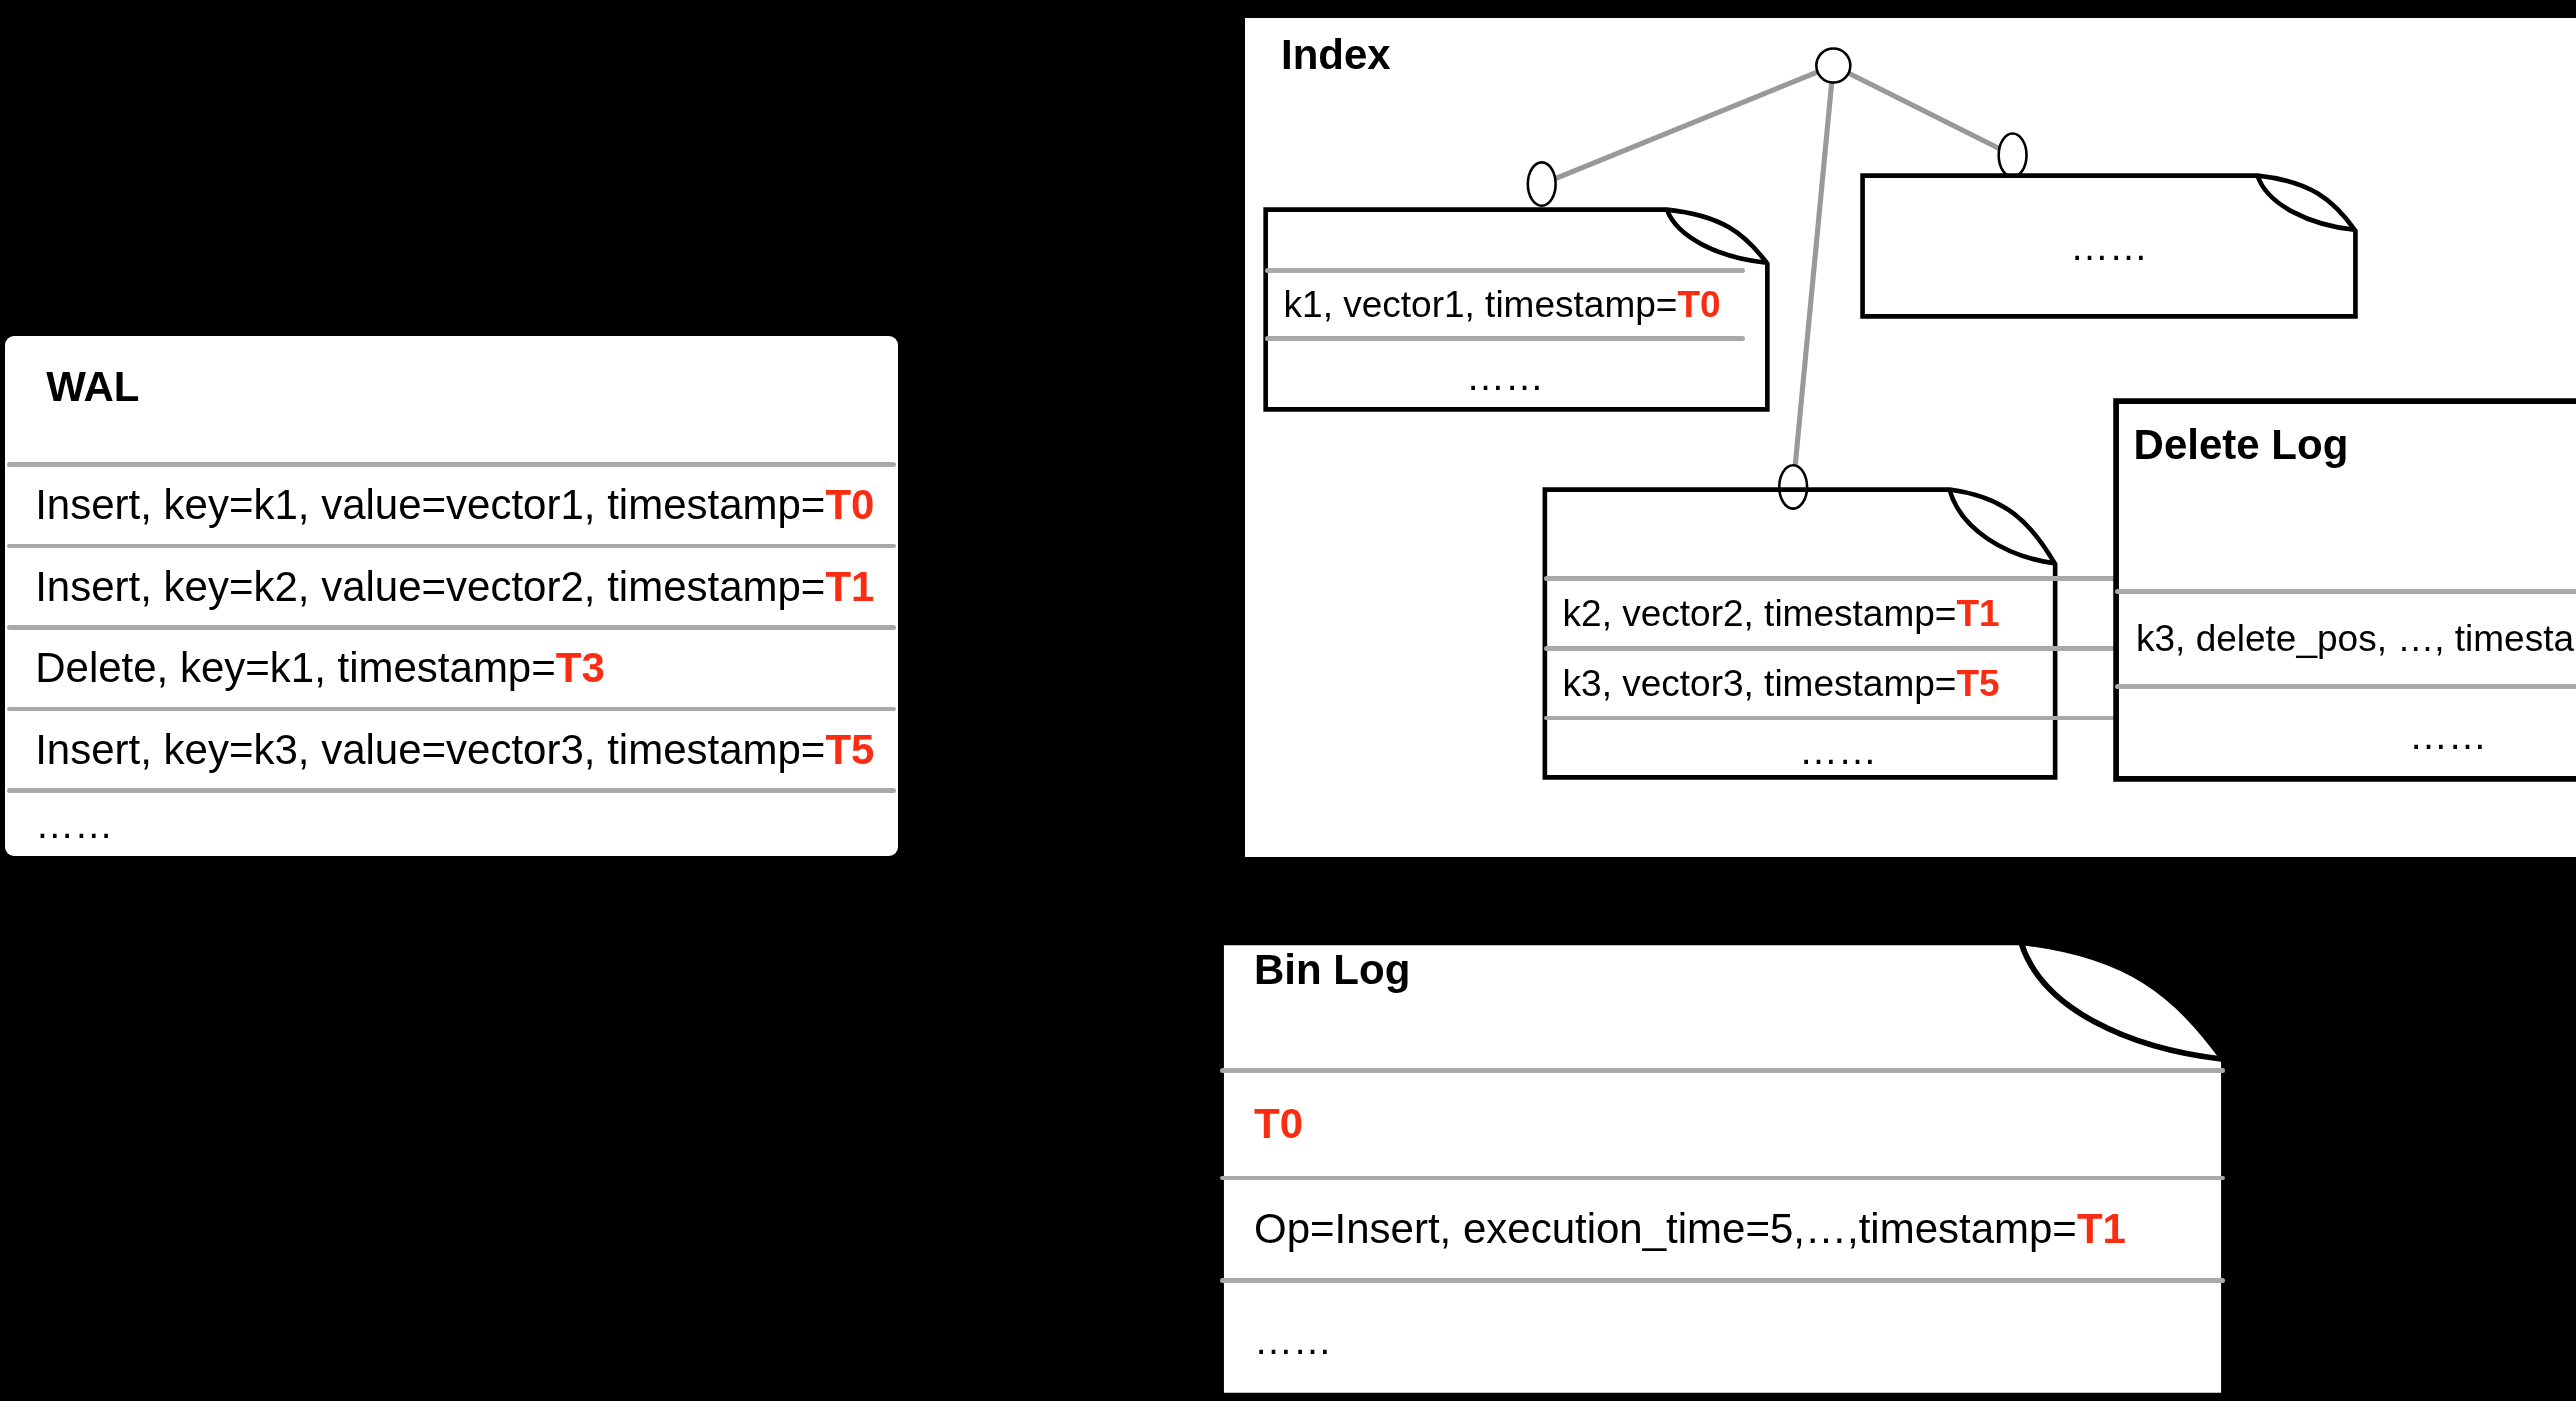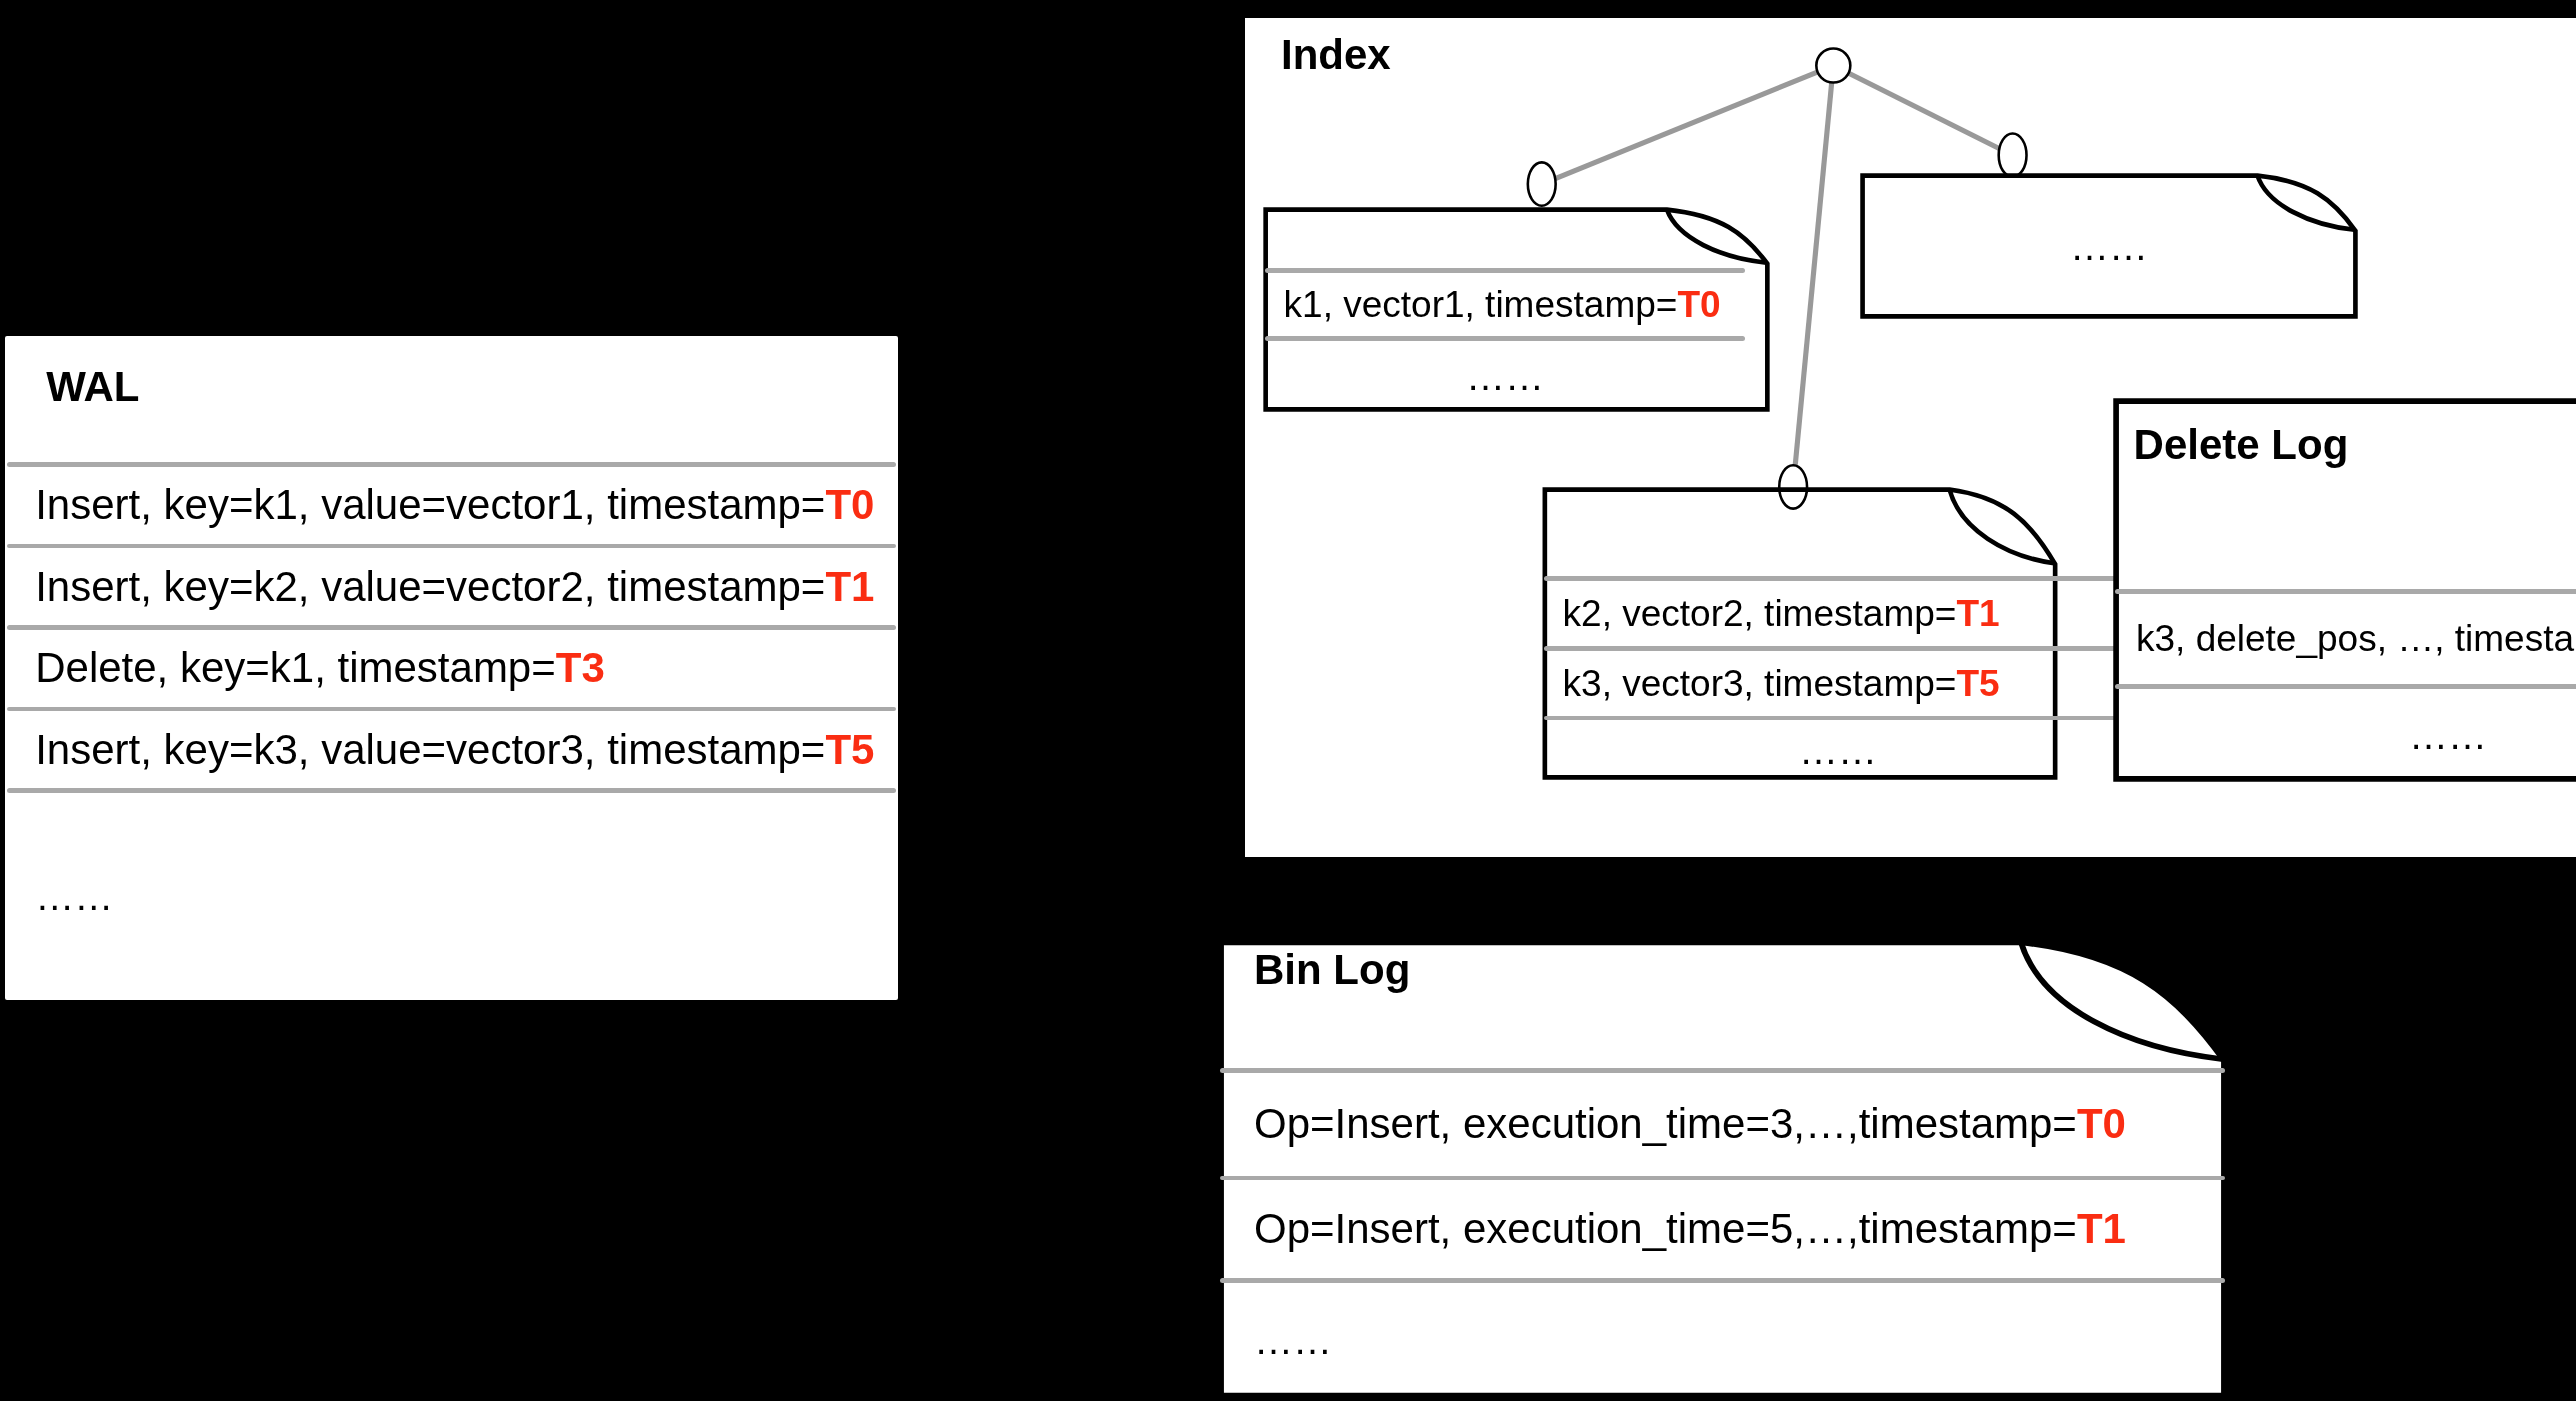--- a/index.html
+++ b/index.html
@@ -21,21 +21,21 @@
   .band { display: flex; align-items: center; flex: 0 0 auto; box-sizing: border-box; white-space: nowrap; }
   .band.grow { flex: 1 1 auto; }
   .band.center { justify-content: center; }
   .hr { flex: 0 0 4.6px; height: 4.6px; background: #a9a9a9; border-radius: 2.6px; margin: 0 2.1px; }
   .rowtext { font-size: 42px; line-height: 1; letter-spacing: 0; }
   .filetext { font-size: 37px; line-height: 1; }
   .ts { font-weight: 700; color: #fa2d12; }
   .title { font-weight: 700; font-size: 42px; line-height: 1; }
   .dots { font-size: 39px; line-height: 1; }
   
-  .wal { left: 5.2px; top: 336px; width: 893px; height: 664px; border-radius: 2px;
+  .wal { left: 5.2px; top: 336px; width: 893px; height: 520px; border-radius: 9px;
          display: flex; flex-direction: column; }
   .wal .band { padding-left: 30px; }
   .wal .band.titleband { flex: 0 0 126px; align-items: flex-start; padding-top: 30px; padding-left: 41px; }
   .wal .r { flex: 0 0 77px; }
   .wal .last { flex: 1 1 auto; }
   
   .index { left: 1239px; top: 12.4px; width: 1574px; height: 851px;
            border: 6.2px solid #000; box-sizing: border-box; }
   .index-title { position: absolute; left: 36px; top: 15.5px; z-index: 3; }
   .treesvg { position: absolute; left: 0; top: 0; width: 1562px; height: 839px; }
@@ -187,21 +187,20 @@
     <svg class="outline" width="1009" height="460" viewBox="0 0 1959 892">
       <path d="M6 6 H1559 C1767 29.5, 1859 105.8, 1953 235 V886 H6 Z" fill="#ffffff" stroke="#000000" stroke-width="11"></path>
       <path d="M1559 6 C1599 135, 1767 211.5, 1951 233" fill="none" stroke="#000000" stroke-width="11"></path>
     </svg>
     <div class="bands">
       <div class="band titleband">
         <span class="title">Bin Log</span>
       </div>
       <div class="hr"></div>
       <div class="band" style="flex:0 0 103px;">
-        <span class="rowtext">Op=Insert, execution_time=3,…,timestamp=</span>
           <span class="rowtext ts">T0</span>
       </div>
       <div class="hr"></div>
       <div class="band" style="flex:0 0 98px;">
         <span class="rowtext">Op=Insert, execution_time=5,…,timestamp=</span>
           <span class="rowtext ts">T1</span>
       </div>
       <div class="hr"></div>
       <div class="band grow">
         <span class="dots">……</span>

